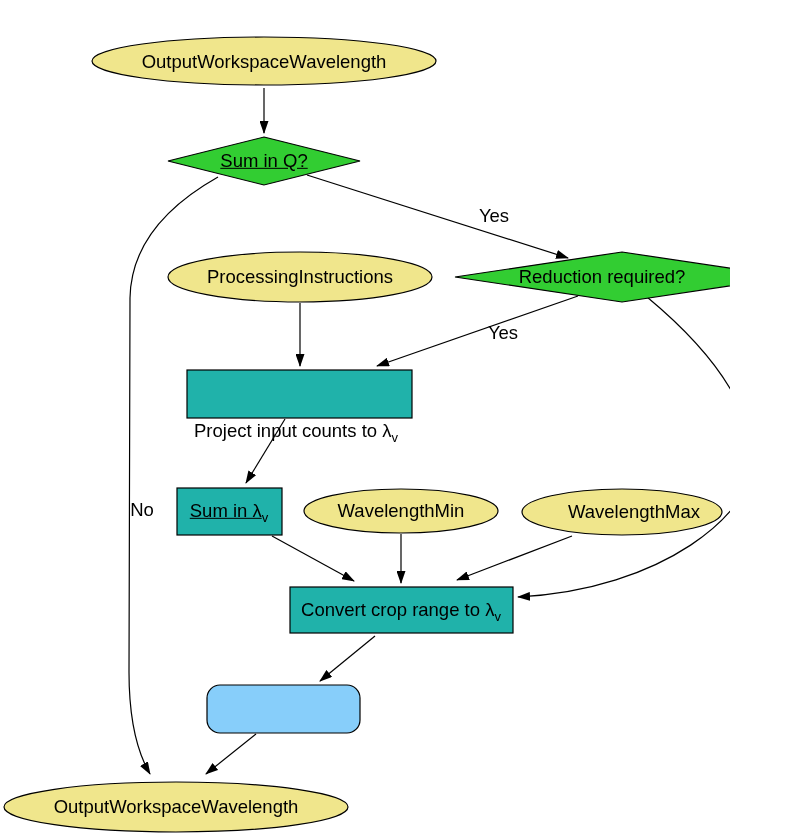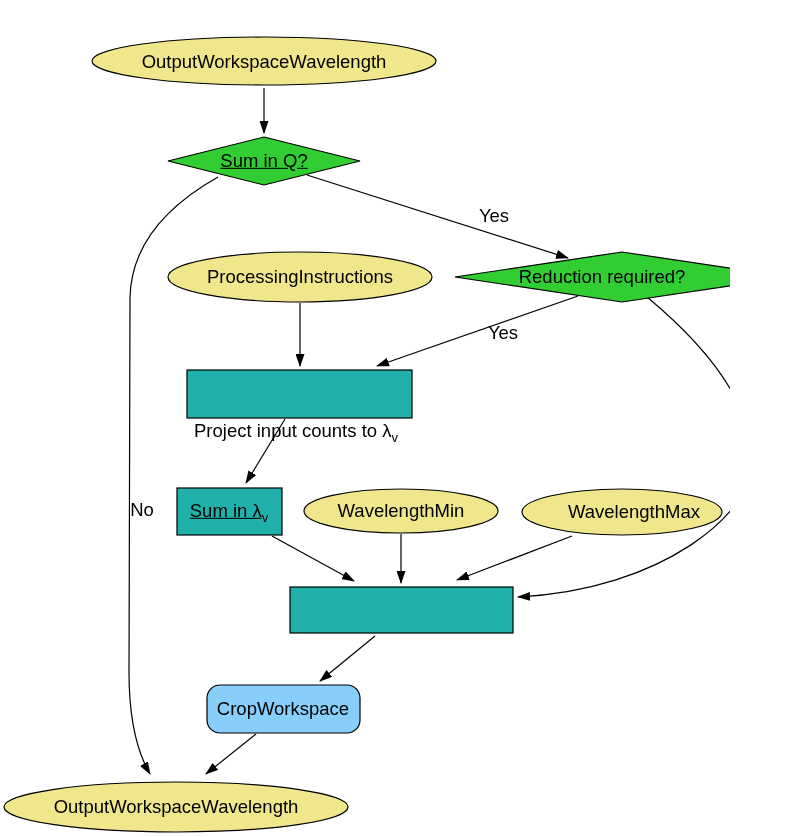--- a/index.html
+++ b/index.html
@@ -85,22 +85,22 @@
   <div class="nlabel" style="left:602px; top:277px;">Reduction required?</div>
 
   <div class="nlabel" style="left:296px; top:394px;margin-top:37px;"><span>Project input counts to λ</span><sub>v</sub></div>
 
   <div class="nlabel" style="left:229px; top:511px;text-decoration:underline;"><span>Sum in λ</span><sub>v</sub></div>
 
   <div class="nlabel" style="left:401px; top:511px;text-align:right;">WavelengthMin</div>
 
   <div class="nlabel" style="left:622px; top:512px;margin-left:12px;">WavelengthMax</div>
 
+  <div class="nlabel" style="left:401px; top:610px;"><span>Convert crop range to λ</span><sub>v</sub></div>
 
-  <div class="nlabel" style="left:283px; top:709px;">CropWorkspace</div>
 
   <div class="nlabel" style="left:176px; top:807px;">OutputWorkspaceWavelength</div>
 
   <div class="elabel" style="left:494px; top:216px;">Yes</div>
 
   <div class="elabel" style="left:503px; top:333px;">Yes</div>
 
   <div class="elabel" style="left:142px; top:510px;">No</div>
 
   <div class="elabel" style="left:759px; top:452px;">No</div>

